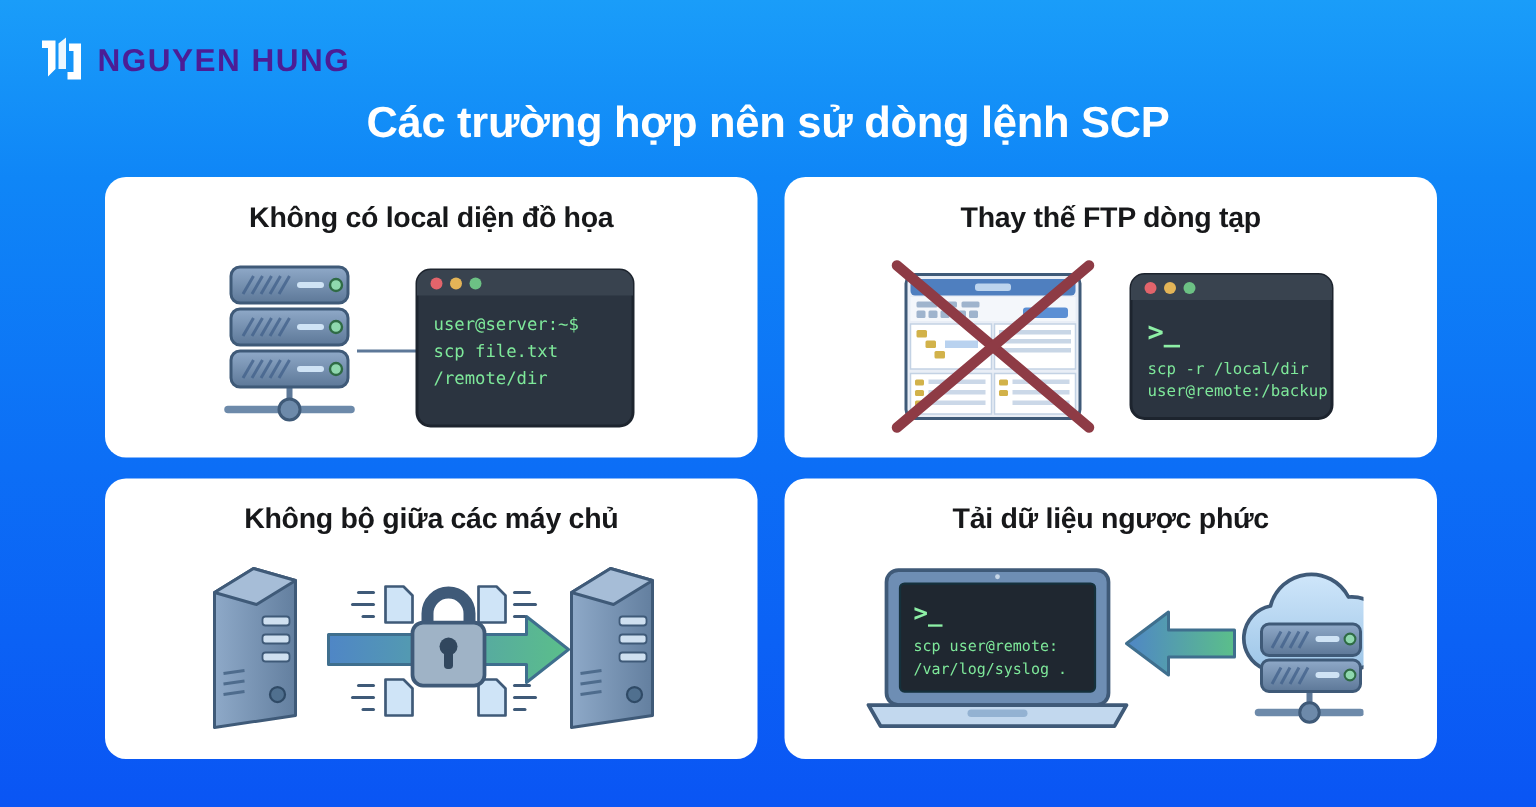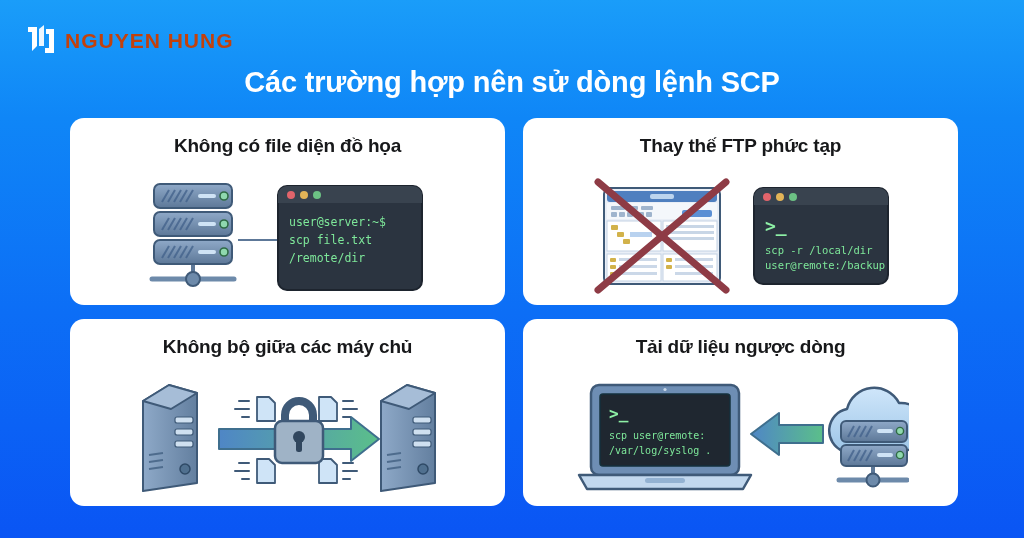--- a/index.html
+++ b/index.html
@@ -17,21 +17,21 @@
   .brand {
     position: absolute;
     top: 24px;
     left: 26px;
     display: flex;
     align-items: center;
     gap: 9px;
   }
   .brand-mark { width: 30px; height: 32px; display: block; }
   .brand-name {
-    color: #c2410c;
+    color: #4c1d95;
     font-size: 21px;
     font-weight: bold;
     letter-spacing: 1.0px;
     line-height: 1;
     white-space: nowrap;
   }
 
   
   .page-title {
     position: absolute;
@@ -80,21 +80,21 @@
     white-space: nowrap;
   }
 
   .card-figure {
     position: absolute;
     top: 48px;
     left: 0;
     width: 100%;
     height: 132px;
     display: flex;
-    align-items: flex-end;
+    align-items: center;
     justify-content: center;
   }
   .card-figure svg { display: block; }
 
   
   .termtext {
     font-family: "DejaVu Sans Mono", "Liberation Mono", monospace;
     fill: #7ee89a;
   }
   .termprompt {
@@ -113,21 +113,21 @@
     <path d="M20 5 L28 5 L28 29 L19 29 L19 24 L23 24 L23 10 L20 10 Z" fill="#ffffff"></path>
   </svg>
   <div class="brand-name">NGUYEN HUNG</div>
 </div>
 
 <div class="page-title">Các trường hợp nên sử dòng lệnh SCP</div>
 
 <div class="grid">
 
   <div class="card">
-    <div class="card-title">Không có file diện đồ họa</div>
+    <div class="card-title">Không có local diện đồ họa</div>
     <div class="card-figure">
       <svg width="300" height="120" viewBox="0 0 300 120">
         <defs>
           <linearGradient id="rackG" x1="0" y1="0" x2="0" y2="1">
             <stop offset="0" stop-color="#8fa9c8"></stop>
             <stop offset="1" stop-color="#5d7898"></stop>
           </linearGradient>
         </defs>
 
         <g>
@@ -186,21 +186,21 @@
           <circle cx="179" cy="17" r="4" fill="#6cc184"></circle>
           <text class="termtext" x="151" y="48" font-size="11.5">user@server:~$</text>
           <text class="termtext" x="151" y="66" font-size="11.5">scp file.txt</text>
           <text class="termtext" x="151" y="84" font-size="11.5">/remote/dir</text>
         </g>
       </svg>
     </div>
   </div>
 
   <div class="card">
-    <div class="card-title">Thay thế FTP phức tạp</div>
+    <div class="card-title">Thay thế FTP dòng tạp</div>
     <div class="card-figure">
       <svg width="310" height="122" viewBox="0 0 310 122">
 
         <g>
           <rect x="18" y="12" width="116" height="96" rx="6" fill="#e9eef6" stroke="#3f5a78" stroke-width="2"></rect>
           <rect x="21" y="15" width="110" height="11" rx="3" fill="#4f7fbf"></rect>
           <rect x="64" y="18" width="24" height="5" rx="2" fill="#bcd4ee"></rect>
           <rect x="21" y="27" width="110" height="16" fill="#f4f7fb"></rect>
           <g fill="#9fb4cd">
             <rect x="25" y="30" width="14" height="4" rx="1"></rect>
@@ -361,21 +361,21 @@
             <line x1="264" y1="83" x2="278" y2="81"></line>
             <line x1="264" y1="90" x2="278" y2="88"></line>
           </g>
           <circle cx="300" cy="90" r="5" fill="#50708f" stroke="#2f4a66" stroke-width="1.5"></circle>
         </g>
       </svg>
     </div>
   </div>
 
   <div class="card">
-    <div class="card-title">Tải dữ liệu ngược dòng</div>
+    <div class="card-title">Tải dữ liệu ngược phức</div>
     <div class="card-figure">
       <svg width="336" height="122" viewBox="0 0 336 122">
         <defs>
           <linearGradient id="cloudG" x1="0" y1="0" x2="0" y2="1">
             <stop offset="0" stop-color="#cfe6fa"></stop>
             <stop offset="1" stop-color="#9ec6e8"></stop>
           </linearGradient>
           <linearGradient id="arrowG2" x1="1" y1="0" x2="0" y2="0">
             <stop offset="0" stop-color="#5bbf8a"></stop>
             <stop offset="1" stop-color="#4f86c6"></stop>

